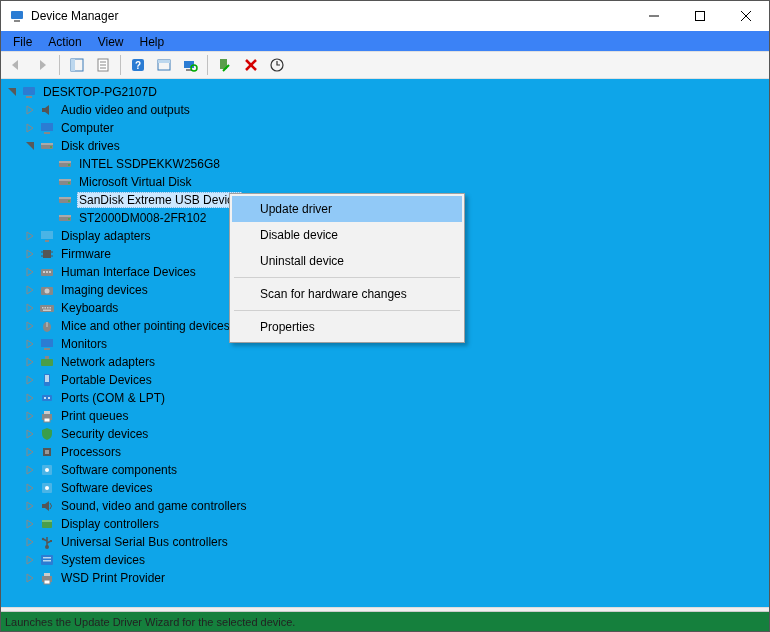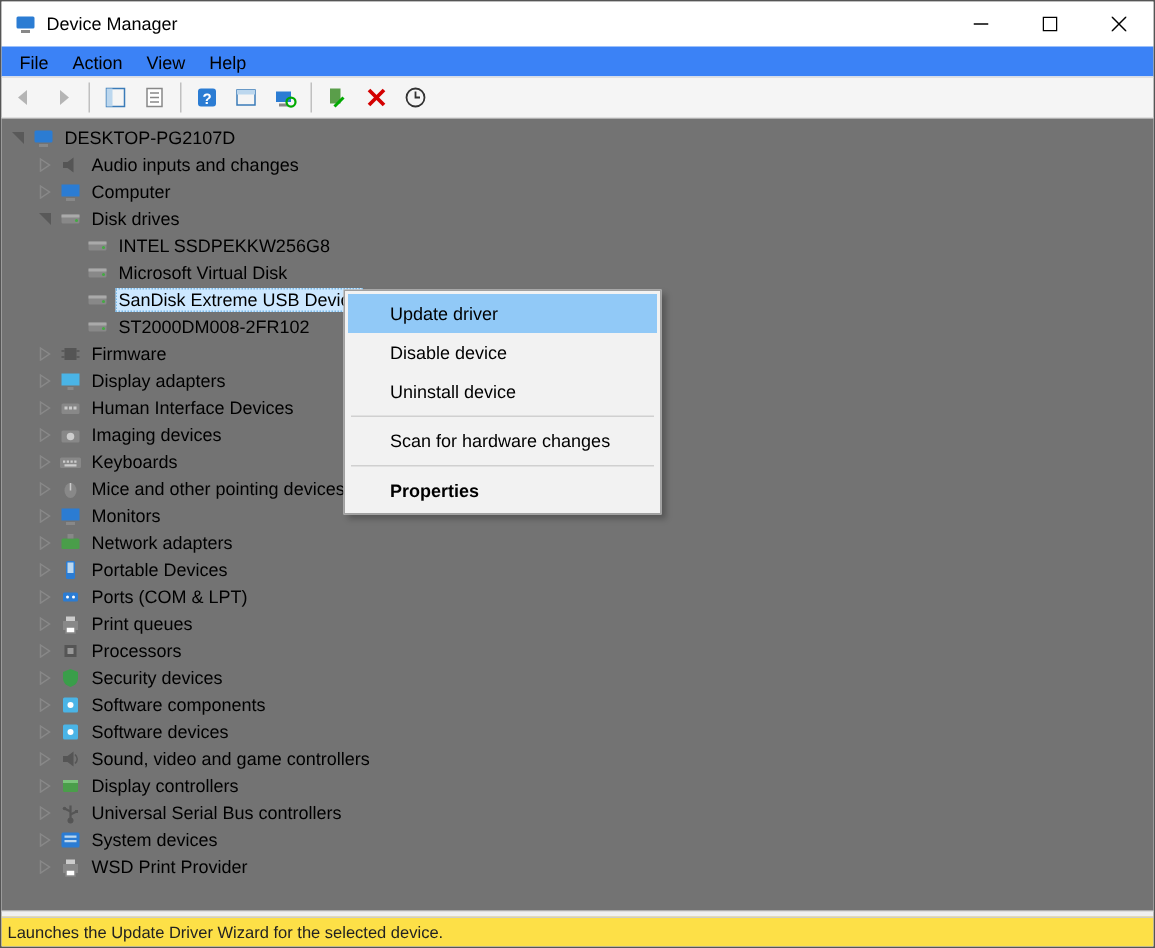--- a/index.html
+++ b/index.html
@@ -17,40 +17,40 @@
   .menubar { height: 20px; display: flex; align-items: flex-end; padding: 0 4px; background: #3b82f6; }
   .menubar .menuitem { padding: 2px 8px; }
 
   
   .toolbar { height: 28px; border-top: 1px solid #e0e0e0; border-bottom: 1px solid #e0e0e0; background: #f5f5f5; display: flex; align-items: center; padding: 0 2px; }
   .toolbar .tbtn { width: 24px; height: 24px; display: flex; align-items: center; justify-content: center; margin: 0 1px; border: 1px solid transparent; }
   .toolbar .tsep { width: 1px; height: 20px; background: #c0c0c0; margin: 0 4px; }
   .toolbar .tbtn.disabled { opacity: 0.4; }
 
   
-  .tree-area { flex: 1; overflow: hidden; background: #737373; padding: 4px 0 0 4px; position: relative; }
+  .tree-area { flex: 1; overflow: hidden; background: #0ea5e9; padding: 4px 0 0 4px; position: relative; }
   .tree { list-style: none; margin: 0; padding: 0; }
   .tree ul { list-style: none; margin: 0; padding: 0 0 0 18px; }
   .tree li { white-space: nowrap; }
   .node { display: flex; align-items: center; height: 18px; padding: 0 4px 0 0; }
   .expander { width: 14px; height: 14px; display: flex; align-items: center; justify-content: center; margin-right: 2px; }
   .expander svg { display: block; }
   .node-icon { width: 16px; height: 16px; margin-right: 4px; display: flex; align-items: center; justify-content: center; flex-shrink:0; }
   .node-label { font-size: 12px; padding: 0 2px; }
   .node.selected .node-label { background: #cde8ff; border: 1px dotted #7ab8e6; padding: 0 1px; }
 
   
-  .context-menu { position: absolute; left: 228px; top: 114px; width: 212px; background: #f2f2f2; border: 1px solid #a0a0a0; box-shadow: 3px 3px 4px rgba(0,0,0,0.25); padding: 2px; font-size: 12px; }
+  .context-menu { position: absolute; left: 228px; top: 114px; width: 236px; background: #f2f2f2; border: 1px solid #a0a0a0; box-shadow: 3px 3px 4px rgba(0,0,0,0.25); padding: 2px; font-size: 12px; }
   .context-menu .citem { padding: 6px 12px 6px 28px; }
   .context-menu .citem.hover { background: #91c9f7; }
   .context-menu .csep { height: 1px; background: #d0d0d0; margin: 3px 2px; }
-  .context-menu .citem.bold { font-weight: bold; }
+  .context-menu .citem.bold { font-weight: normal; }
 
   
-  .statusbar { height: 20px; border-top: 1px solid #ccc; background: #fde047; display: flex; align-items: center; padding: 0 4px; font-size: 11px; color: #222; }
+  .statusbar { height: 20px; border-top: 1px solid #ccc; background: #15803d; display: flex; align-items: center; padding: 0 4px; font-size: 11px; color: #222; }
   .divider { height: 4px; background: #f0f0f0; border-top: 1px solid #ddd; }
 
   
   svg { display: block; }
 </style>
 </head>
 <body>
 
 <div class="titlebar">
   <span class="app-icon">
@@ -177,21 +177,21 @@
               <span class="expander">
                 <svg width="10" height="10">
                   <path d="M2 1 L8 5 L2 9 Z" fill="none" stroke="#888"></path>
                 </svg>
               </span>
               <span class="node-icon">
                 <svg width="16" height="16">
                   <path d="M3 6 h3 l4 -3 v10 l-4 -3 h-3 z" fill="#555"></path>
                 </svg>
               </span>
-              <span class="node-label">Audio inputs and changes</span>
+              <span class="node-label">Audio video and outputs</span>
             </div>
           </li>
           <li>
             <div class="node">
               <span class="expander">
                 <svg width="10" height="10">
                   <path d="M2 1 L8 5 L2 9 Z" fill="none" stroke="#888"></path>
                 </svg>
               </span>
               <span class="node-icon">
@@ -276,44 +276,44 @@
           </li>
           <li>
             <div class="node">
               <span class="expander">
                 <svg width="10" height="10">
                   <path d="M2 1 L8 5 L2 9 Z" fill="none" stroke="#888"></path>
                 </svg>
               </span>
               <span class="node-icon">
                 <svg width="16" height="16">
+                  <rect x="2" y="3" width="12" height="8" fill="#4ab4e6"></rect>
+                  <rect x="6" y="12" width="4" height="2" fill="#888"></rect>
+                </svg>
+              </span>
+              <span class="node-label">Display adapters</span>
+            </div>
+          </li>
+          <li>
+            <div class="node">
+              <span class="expander">
+                <svg width="10" height="10">
+                  <path d="M2 1 L8 5 L2 9 Z" fill="none" stroke="#888"></path>
+                </svg>
+              </span>
+              <span class="node-icon">
+                <svg width="16" height="16">
                   <rect x="4" y="4" width="8" height="8" fill="#555"></rect>
                   <line x1="2" y1="6" x2="4" y2="6" stroke="#555"></line>
                   <line x1="2" y1="10" x2="4" y2="10" stroke="#555"></line>
                   <line x1="12" y1="6" x2="14" y2="6" stroke="#555"></line>
                   <line x1="12" y1="10" x2="14" y2="10" stroke="#555"></line>
                 </svg>
               </span>
               <span class="node-label">Firmware</span>
-            </div>
-          </li>
-          <li>
-            <div class="node">
-              <span class="expander">
-                <svg width="10" height="10">
-                  <path d="M2 1 L8 5 L2 9 Z" fill="none" stroke="#888"></path>
-                </svg>
-              </span>
-              <span class="node-icon">
-                <svg width="16" height="16">
-                  <rect x="2" y="3" width="12" height="8" fill="#4ab4e6"></rect>
-                  <rect x="6" y="12" width="4" height="2" fill="#888"></rect>
-                </svg>
-              </span>
-              <span class="node-label">Display adapters</span>
             </div>
           </li>
           <li>
             <div class="node">
               <span class="expander">
                 <svg width="10" height="10">
                   <path d="M2 1 L8 5 L2 9 Z" fill="none" stroke="#888"></path>
                 </svg>
               </span>
               <span class="node-icon">
@@ -463,40 +463,40 @@
           </li>
           <li>
             <div class="node">
               <span class="expander">
                 <svg width="10" height="10">
                   <path d="M2 1 L8 5 L2 9 Z" fill="none" stroke="#888"></path>
                 </svg>
               </span>
               <span class="node-icon">
                 <svg width="16" height="16">
+                  <path d="M8 2 L13 4 v4 c0 3 -2 5 -5 6 c-3 -1 -5 -3 -5 -6 v-4 z" fill="#3a9e4a"></path>
+                </svg>
+              </span>
+              <span class="node-label">Security devices</span>
+            </div>
+          </li>
+          <li>
+            <div class="node">
+              <span class="expander">
+                <svg width="10" height="10">
+                  <path d="M2 1 L8 5 L2 9 Z" fill="none" stroke="#888"></path>
+                </svg>
+              </span>
+              <span class="node-icon">
+                <svg width="16" height="16">
                   <rect x="4" y="4" width="8" height="8" fill="#555"></rect>
                   <rect x="6" y="6" width="4" height="4" fill="#999"></rect>
                 </svg>
               </span>
               <span class="node-label">Processors</span>
-            </div>
-          </li>
-          <li>
-            <div class="node">
-              <span class="expander">
-                <svg width="10" height="10">
-                  <path d="M2 1 L8 5 L2 9 Z" fill="none" stroke="#888"></path>
-                </svg>
-              </span>
-              <span class="node-icon">
-                <svg width="16" height="16">
-                  <path d="M8 2 L13 4 v4 c0 3 -2 5 -5 6 c-3 -1 -5 -3 -5 -6 v-4 z" fill="#3a9e4a"></path>
-                </svg>
-              </span>
-              <span class="node-label">Security devices</span>
             </div>
           </li>
           <li>
             <div class="node">
               <span class="expander">
                 <svg width="10" height="10">
                   <path d="M2 1 L8 5 L2 9 Z" fill="none" stroke="#888"></path>
                 </svg>
               </span>
               <span class="node-icon">

